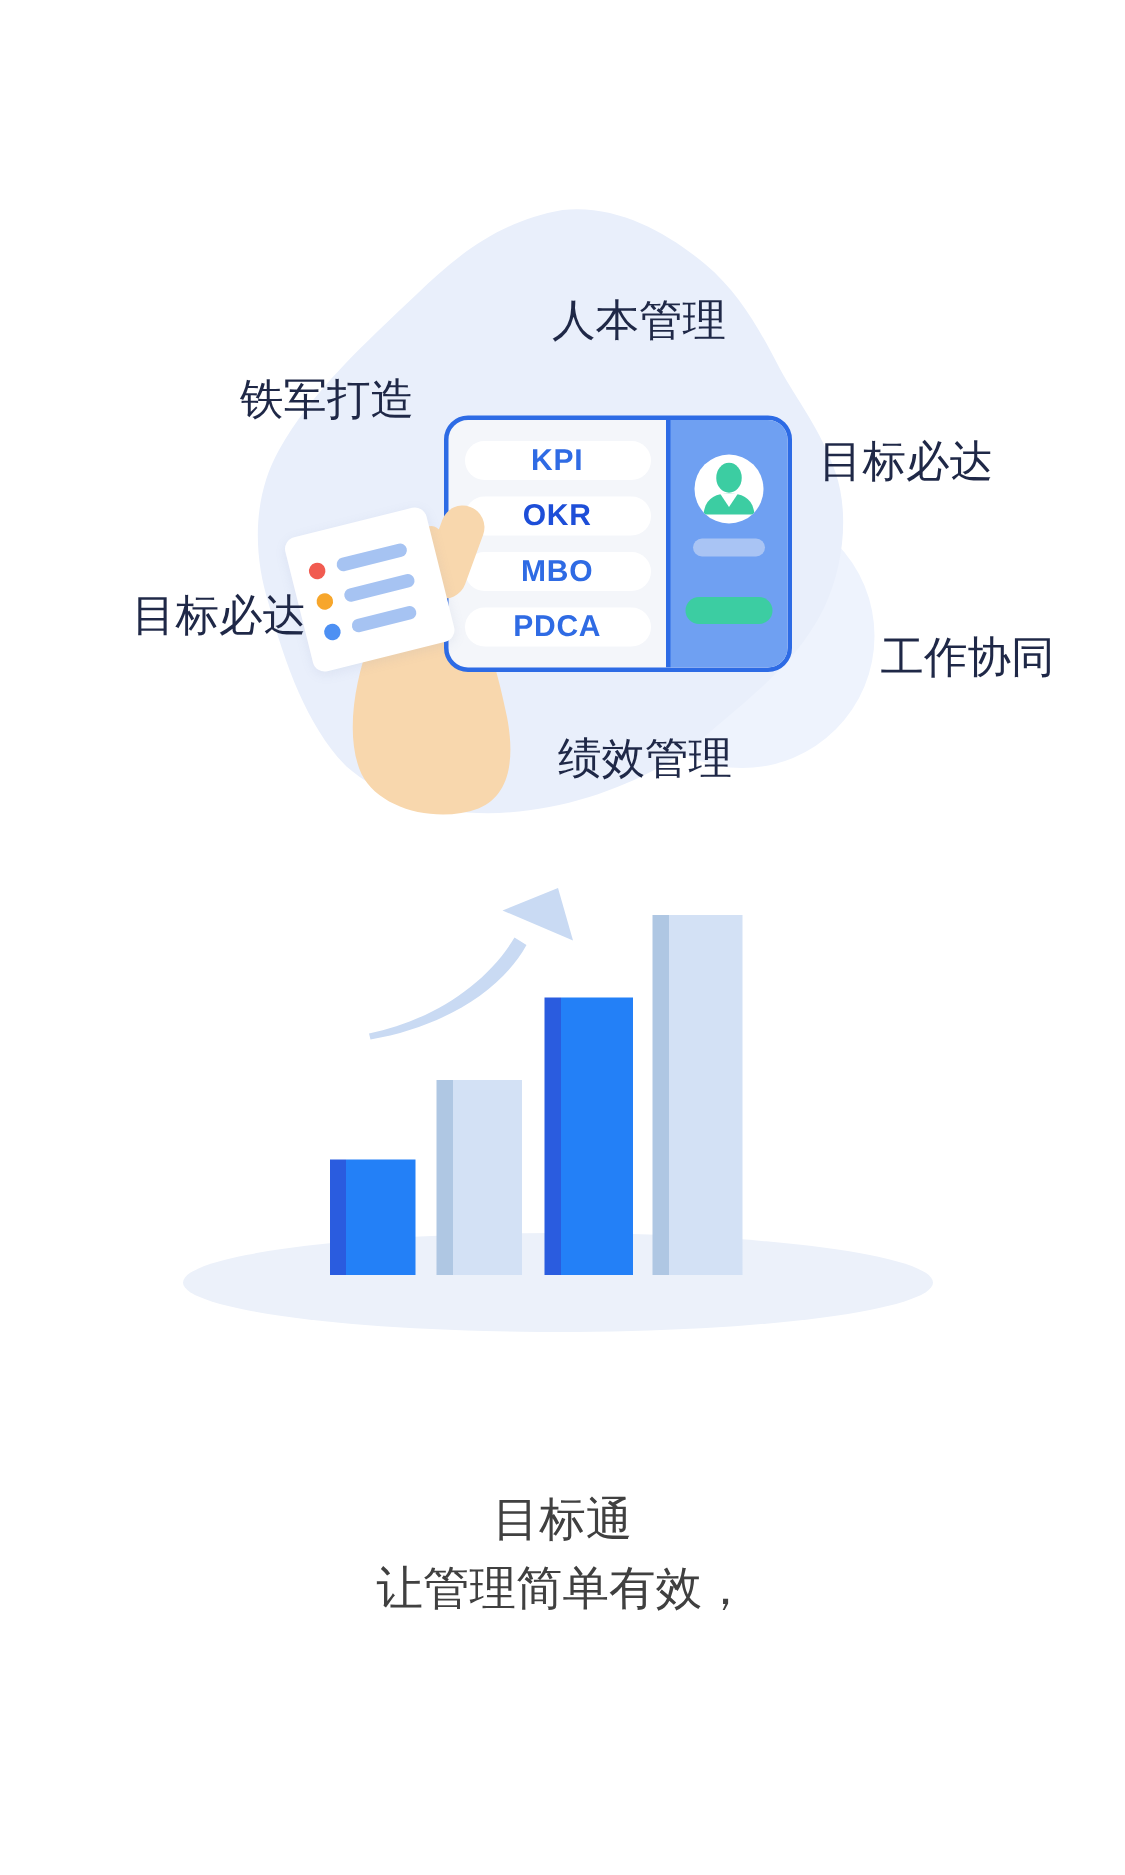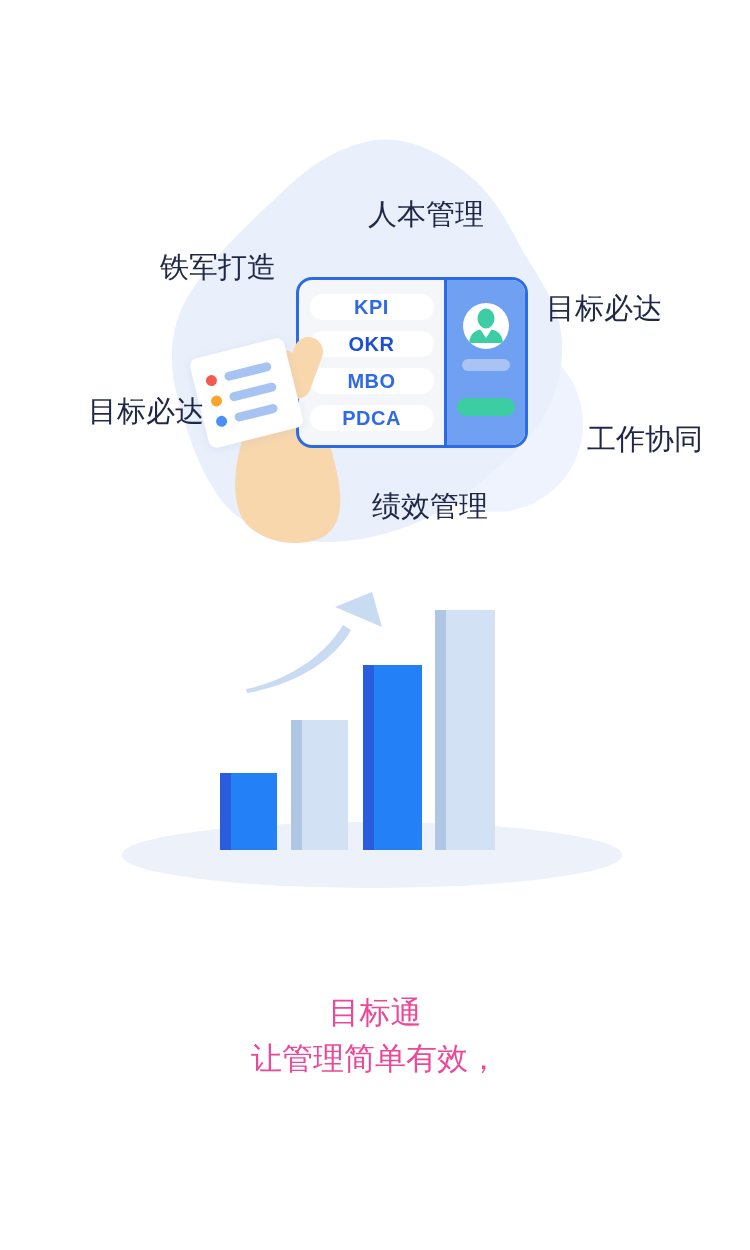--- a/index.html
+++ b/index.html
@@ -57,21 +57,21 @@
   .arrow-svg{position:absolute;left:240px;top:585px;}
   .bar{position:absolute;bottom:400px;}
   .bar.primary{background:linear-gradient(90deg,#2A5CDF 0 11px,#2380F7 11px);}
   .bar.muted{background:linear-gradient(90deg,#AFC7E3 0 11px,#D3E1F5 11px);}
   .bar-0{left:220px;width:57px;}
   .bar-1{left:291px;width:57px;}
   .bar-2{left:363px;width:59px;}
   .bar-3{left:435px;width:60px;}
   
   .tagline{position:absolute;left:0;top:990px;width:750px;text-align:center;
-    font-size:31px;line-height:46px;color:#ec4899;font-weight:500;z-index:2;}
+    font-size:31px;line-height:46px;color:#404040;font-weight:500;z-index:2;}
 </style>
 </head>
 <body>
 
 <div class="screen">
 
   <section class="hero">
 
     <svg class="bg-svg" width="750" height="560" viewBox="0 0 750 560">
       <circle cx="495" cy="424" r="88" fill="#EEF3FD"></circle>

